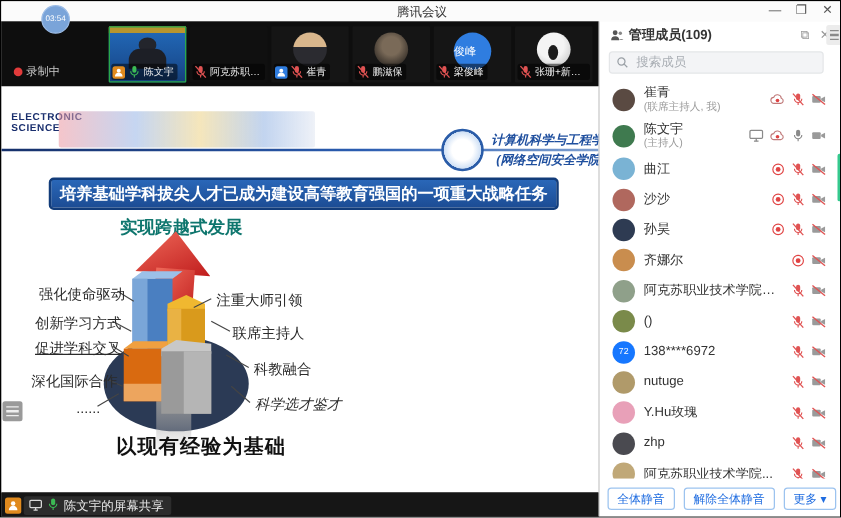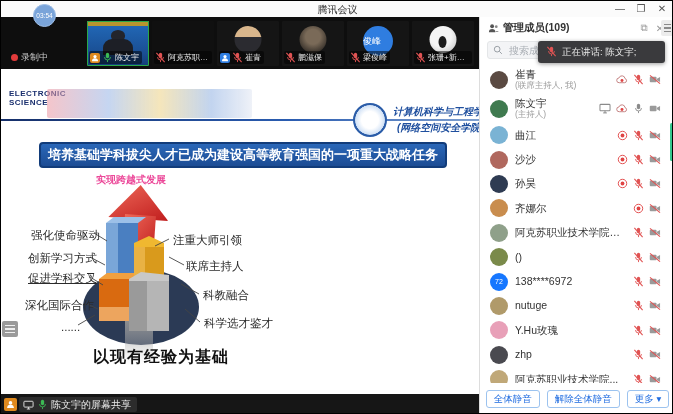--- a/index.html
+++ b/index.html
@@ -50,21 +50,21 @@
   #divider{position:absolute;left:0;top:50px;width:478px;height:2px;background:linear-gradient(90deg,#16306a,#2a5cb0 60%,#7fa0d0);}
   #college{position:absolute;left:352px;top:34px;width:126px;}
   #college .ring{position:absolute;left:0;top:0;width:34px;height:34px;border-radius:50%;border:2px solid #2a5ca8;
     background:radial-gradient(circle at 50% 50%,#fff 40%,#cfe0f5 70%,#2a5ca8 71%,#fff 74%);}
   #college .l1,#college .l2{position:absolute;left:40px;color:#1f4f9e;font-size:10px;font-style:italic;font-weight:bold;white-space:nowrap;}
   #college .l1{top:2px;}
   #college .l2{top:18px;left:44px;}
   #banner{position:absolute;left:38px;top:73px;width:408px;height:26px;border-radius:4px;
     background:linear-gradient(#2a67b8,#1c4c94);border:2px solid #123c7a;display:flex;align-items:center;justify-content:center;}
   #banner span{color:#fff;font-weight:bold;font-size:13px;white-space:nowrap;}
-  #arrow-title{position:absolute;left:95px;top:104px;color:#ec4899;font-weight:bold;font-size:10px;}
+  #arrow-title{position:absolute;left:95px;top:104px;color:#0f766e;font-weight:bold;font-size:14px;}
   #chart{position:absolute;left:0;top:100px;}
   .slabel{position:absolute;font-size:11.5px;color:#2b2b2b;white-space:nowrap;}
   #base-caption{position:absolute;left:92px;top:278px;font-size:16px;font-weight:bold;color:#111;letter-spacing:1px;}
   #hamburger{position:absolute;left:1px;top:252px;width:16px;height:16px;border-radius:2px;background:rgba(120,120,120,.75);
     display:flex;flex-direction:column;justify-content:center;gap:2px;padding:0 3px;}
   #hamburger i{display:block;height:1.5px;background:#eee;}
   #slide-footer{position:absolute;left:0;top:309px;width:478px;height:14px;
     background:linear-gradient(100deg,#1b2750,#273a6e 55%,#33508f 75%,#2a3f77);}
   #pagenum{position:absolute;right:2px;top:1px;background:#41598f;color:#fff;font-size:8px;font-weight:bold;font-style:italic;
     padding:1px 4px;border-radius:1px;}
@@ -295,21 +295,21 @@
 
       <div id="labels">
           <span class="slabel" style="left: 30px; top: 159px;">强化使命驱动</span>
           <span class="slabel" style="left: 27px; top: 182px;">创新学习方式</span>
           <span class="slabel" style="left: 27px; top: 202px; text-decoration: underline;">促进学科交叉</span>
           <span class="slabel" style="left: 24px; top: 229px;">深化国际合作</span>
           <span class="slabel" style="left: 60px; top: 252px;">......</span>
           <span class="slabel" style="left: 172px; top: 164px;">注重大师引领</span>
           <span class="slabel" style="left: 185px; top: 190px;">联席主持人</span>
           <span class="slabel" style="left: 202px; top: 219px;">科教融合</span>
-          <span class="slabel" style="left: 203px; top: 247px;">科学选才鉴才</span>
+          <span class="slabel" style="left: 203px; top: 247px; font-style: italic;">科学选才鉴才</span>
         </div>
       <div id="base-caption">以现有经验为基础</div>
       <div id="hamburger">
           <i></i>
           <i></i>
           <i></i>
         </div>
     </div>
 
     <div id="bottombar">
@@ -356,29 +356,20 @@
       </div>
 
     <div id="sb-search">
       <svg width="10" height="10" viewBox="0 0 12 12">
           <circle cx="5" cy="5" r="3.4" fill="none" stroke="#9aa0a6" stroke-width="1.2"></circle>
           <line x1="7.6" y1="7.6" x2="10.6" y2="10.6" stroke="#9aa0a6" stroke-width="1.2"></line>
         </svg>
       <input placeholder="搜索成员" style="">
     </div>
 
-    <div id="toast">
-      <span id="toast-mic"><svg width="11" height="11" viewBox="0 0 12 12">
-            <rect x="4.2" y="0.8" width="3.6" height="6" rx="1.8" fill="#e05353"></rect>
-            <path d="M2.8 5.5a3.2 3.2 0 0 0 6.4 0" fill="none" stroke="#e05353" stroke-width="1"></path>
-            <line x1="6" y1="8.8" x2="6" y2="11" stroke="#e05353" stroke-width="1"></line>
-            <line x1="1.5" y1="1" x2="10.5" y2="11" stroke="#e05353" stroke-width="1.2"></line>
-          </svg></span>
-      <span>正在讲话: 陈文宇;</span>
-    </div>
 
     <div id="memberlist">
         <div class="mrow tall">
           <span class="mavatar" style="background:#5a4a42"></span>
           <span class="mtext">
             <div class="mname">崔青</div>
             <div class="msub">(联席主持人, 我)</div>
           </span>
           <span class="micons">
             <span style="display:flex">

